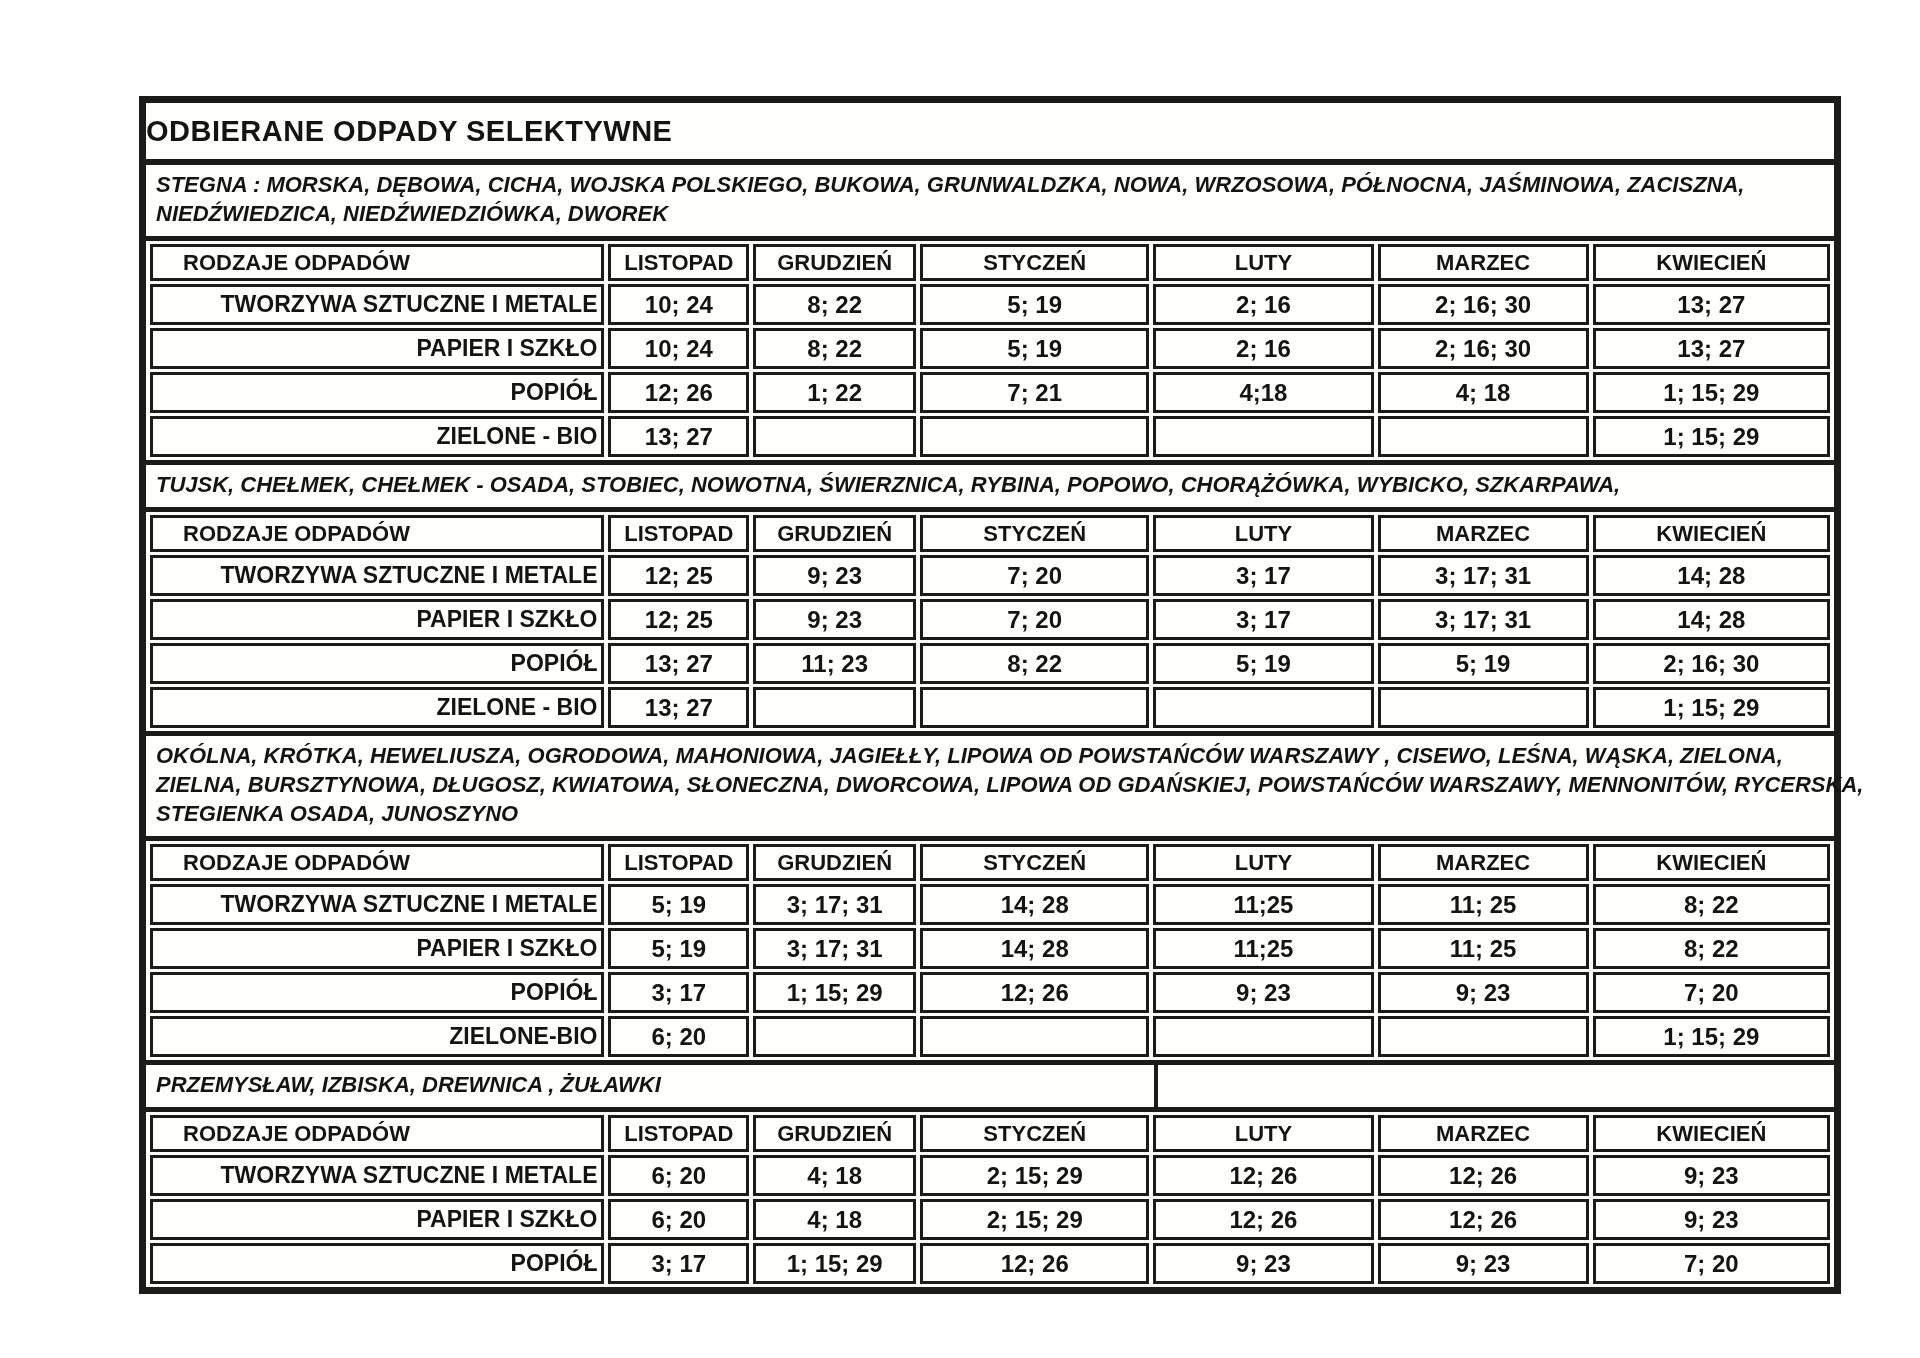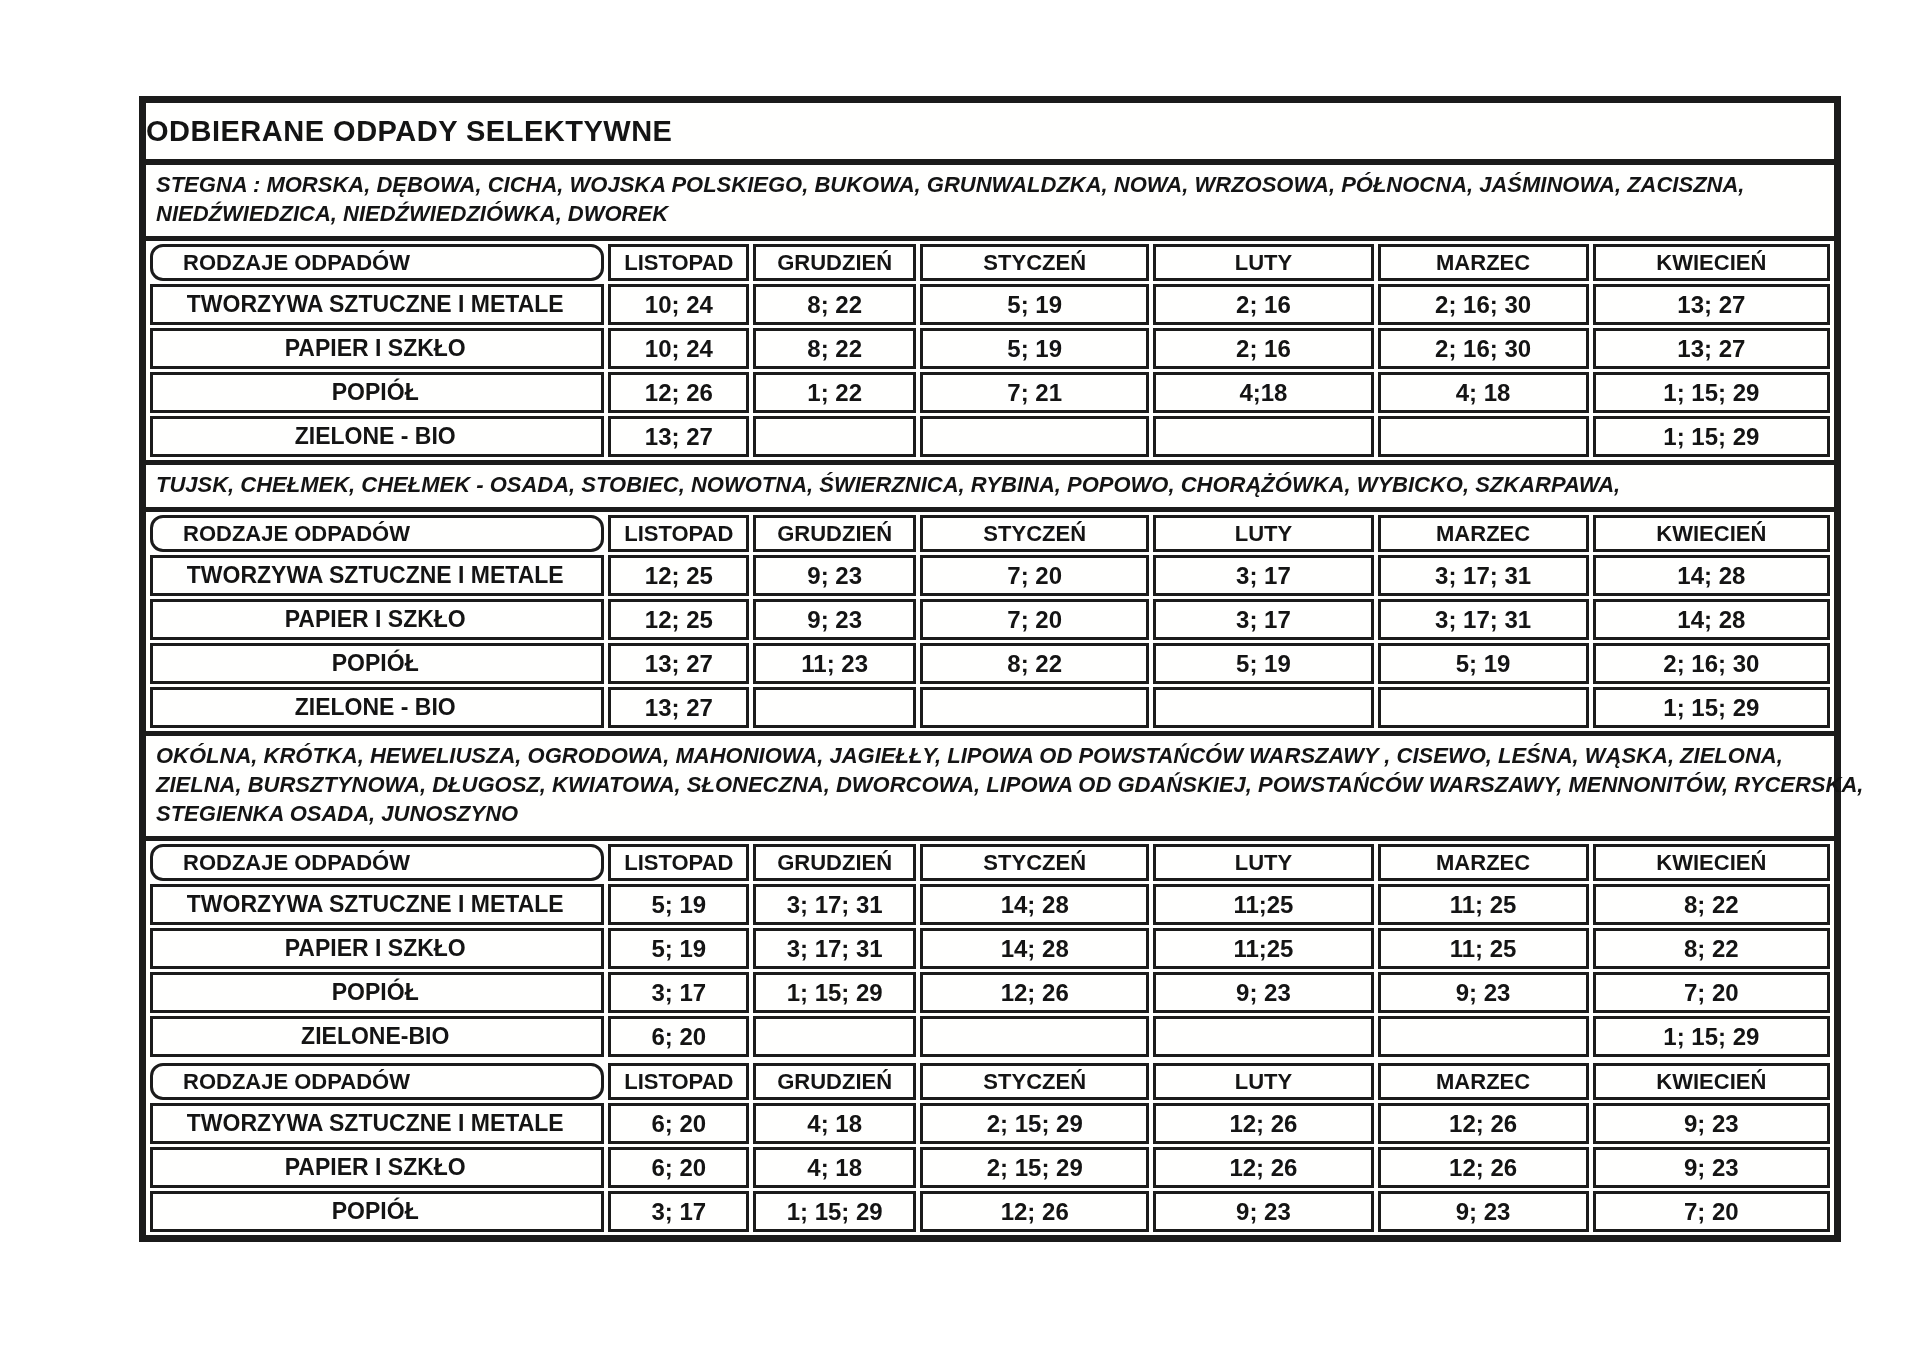--- a/index.html
+++ b/index.html
@@ -21,23 +21,23 @@
   section + section .area{border-top:5px solid #1b1b1b;}
   .area .line{white-space:nowrap;}
   .v-split{position:absolute;left:1008px;top:0;bottom:0;width:4px;background:#1b1b1b;}
   table.sched{
     width:100%;border-collapse:separate;border-spacing:4px 3px;table-layout:fixed;
   }
   table.sched th,table.sched td{
     border:3px solid #1b1b1b;font-weight:bold;background:#fffffe;overflow:hidden;
   }
   table.sched th{font-size:22px;text-align:center;padding:1px 4px;height:29px;}
-  table.sched th.lbl{text-align:left;padding-left:30px;border-radius:13px;}
+  table.sched th.lbl{text-align:left;padding-left:30px;}
   table.sched td{font-size:23px;height:33px;padding:1px 4px;}
-  table.sched td.lbl{text-align:center;padding-left:0;white-space:nowrap;}
+  table.sched td.lbl{text-align:right;padding-left:0;white-space:nowrap;}
   table.sched td.val{text-align:center;font-size:24px;}
   col.c0{width:452px;}col.c1{width:140px;}col.c2{width:162px;}
   col.c3{width:228px;}col.c4{width:219px;}col.c5{width:210px;}col.c6{width:236px;}
 </style>
 </head>
 <body>
 
 <div class="sheet">
   <div class="doc">
 
@@ -238,20 +238,24 @@
             <td class="val"></td>
             <td class="val"></td>
             <td class="val"></td>
             <td class="val">1; 15; 29</td>
           </tr>
         </tbody>
       </table>
     </section>
 
     <section>
+      <div class="area">
+        <div class="line">PRZEMYSŁAW, IZBISKA, DREWNICA , ŻUŁAWKI</div>
+        <span class="v-split"></span>
+      </div>
       <table class="sched">
         <colgroup>
             <col class="c0">
             <col class="c1">
             <col class="c2">
             <col class="c3">
             <col class="c4">
             <col class="c5">
             <col class="c6">
           </colgroup>

